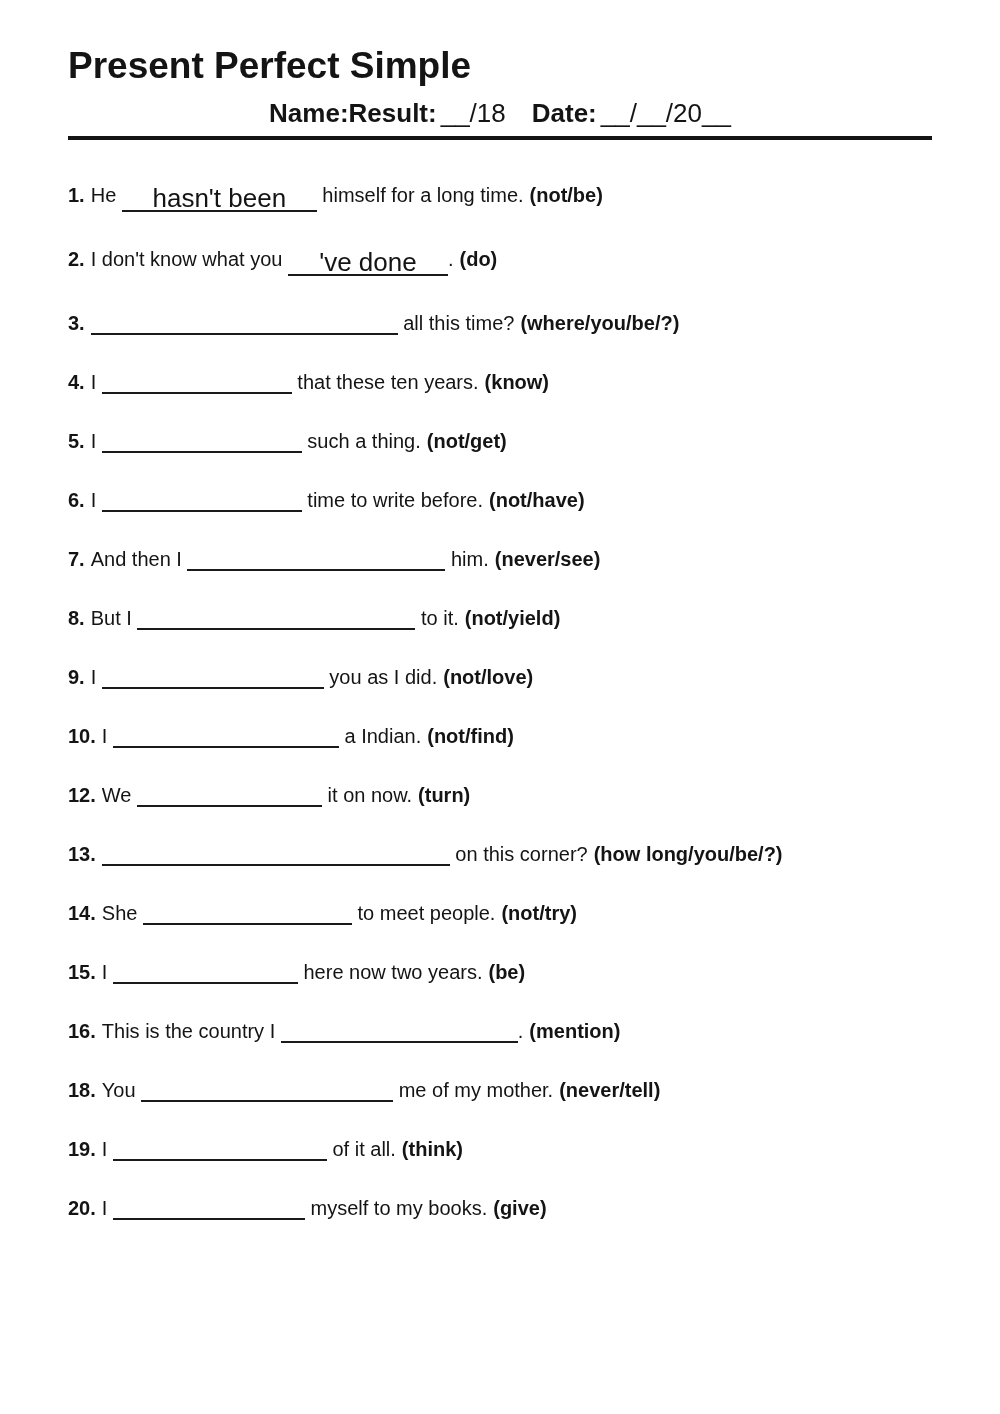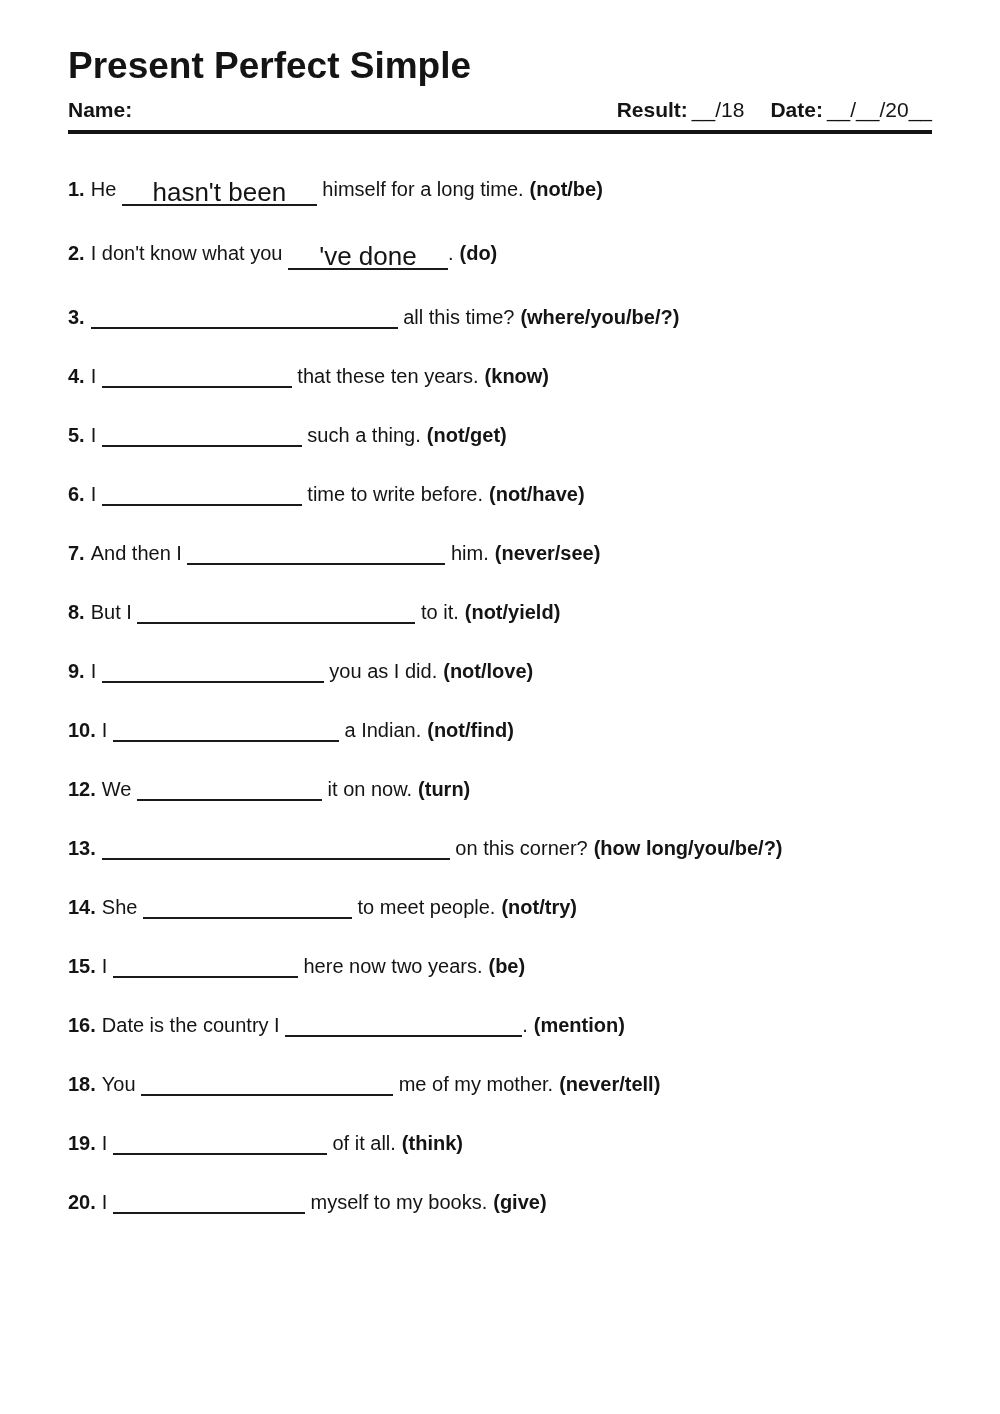--- a/index.html
+++ b/index.html
@@ -17,23 +17,23 @@
   }
   .title {
     font-size: 37px;
     font-weight: bold;
     margin: 0 0 10px 0;
     line-height: 1.1;
     letter-spacing: 0px;
   }
   .meta-row {
     display: flex;
-    justify-content: space-between;
+    justify-content: center;
     align-items: baseline;
-    font-size: 21px;
+    font-size: 26px;
     line-height: 1.25;
   }
   .meta-right { display: flex; gap: 26px; }
   .meta-label { font-weight: bold; }
   .meta-value { font-weight: normal; margin-left: 4px; }
   .divider {
     height: 4px;
     background: #141414;
     margin-top: 7px;
   }
@@ -86,18 +86,18 @@
     <div class="item"><b class="num">5.</b><span>I </span><span class="blank" style="width: 200px;"><span class="answer"></span></span><span> such a thing.</span><b class="hint">(not/get)</b></div>
     <div class="item"><b class="num">6.</b><span>I </span><span class="blank" style="width: 200px;"><span class="answer"></span></span><span> time to write before.</span><b class="hint">(not/have)</b></div>
     <div class="item"><b class="num">7.</b><span>And then I </span><span class="blank" style="width: 258px;"><span class="answer"></span></span><span> him.</span><b class="hint">(never/see)</b></div>
     <div class="item"><b class="num">8.</b><span>But I </span><span class="blank" style="width: 278px;"><span class="answer"></span></span><span> to it.</span><b class="hint">(not/yield)</b></div>
     <div class="item"><b class="num">9.</b><span>I </span><span class="blank" style="width: 222px;"><span class="answer"></span></span><span> you as I did.</span><b class="hint">(not/love)</b></div>
     <div class="item"><b class="num">10.</b><span>I </span><span class="blank" style="width: 226px;"><span class="answer"></span></span><span> a Indian.</span><b class="hint">(not/find)</b></div>
     <div class="item"><b class="num">12.</b><span>We </span><span class="blank" style="width: 185px;"><span class="answer"></span></span><span> it on now.</span><b class="hint">(turn)</b></div>
     <div class="item"><b class="num">13.</b><span></span><span class="blank" style="width: 348px;"><span class="answer"></span></span><span> on this corner?</span><b class="hint">(how long/you/be/?)</b></div>
     <div class="item"><b class="num">14.</b><span>She </span><span class="blank" style="width: 209px;"><span class="answer"></span></span><span> to meet people.</span><b class="hint">(not/try)</b></div>
     <div class="item"><b class="num">15.</b><span>I </span><span class="blank" style="width: 185px;"><span class="answer"></span></span><span> here now two years.</span><b class="hint">(be)</b></div>
-    <div class="item"><b class="num">16.</b><span>Date is the country I </span><span class="blank" style="width: 237px;"><span class="answer"></span></span><span>.</span><b class="hint">(mention)</b></div>
+    <div class="item"><b class="num">16.</b><span>This is the country I </span><span class="blank" style="width: 237px;"><span class="answer"></span></span><span>.</span><b class="hint">(mention)</b></div>
     <div class="item"><b class="num">18.</b><span>You </span><span class="blank" style="width: 252px;"><span class="answer"></span></span><span> me of my mother.</span><b class="hint">(never/tell)</b></div>
     <div class="item"><b class="num">19.</b><span>I </span><span class="blank" style="width: 214px;"><span class="answer"></span></span><span> of it all.</span><b class="hint">(think)</b></div>
     <div class="item"><b class="num">20.</b><span>I </span><span class="blank" style="width: 192px;"><span class="answer"></span></span><span> myself to my books.</span><b class="hint">(give)</b></div>
   </div>
 </div>
 
 </body></html>

